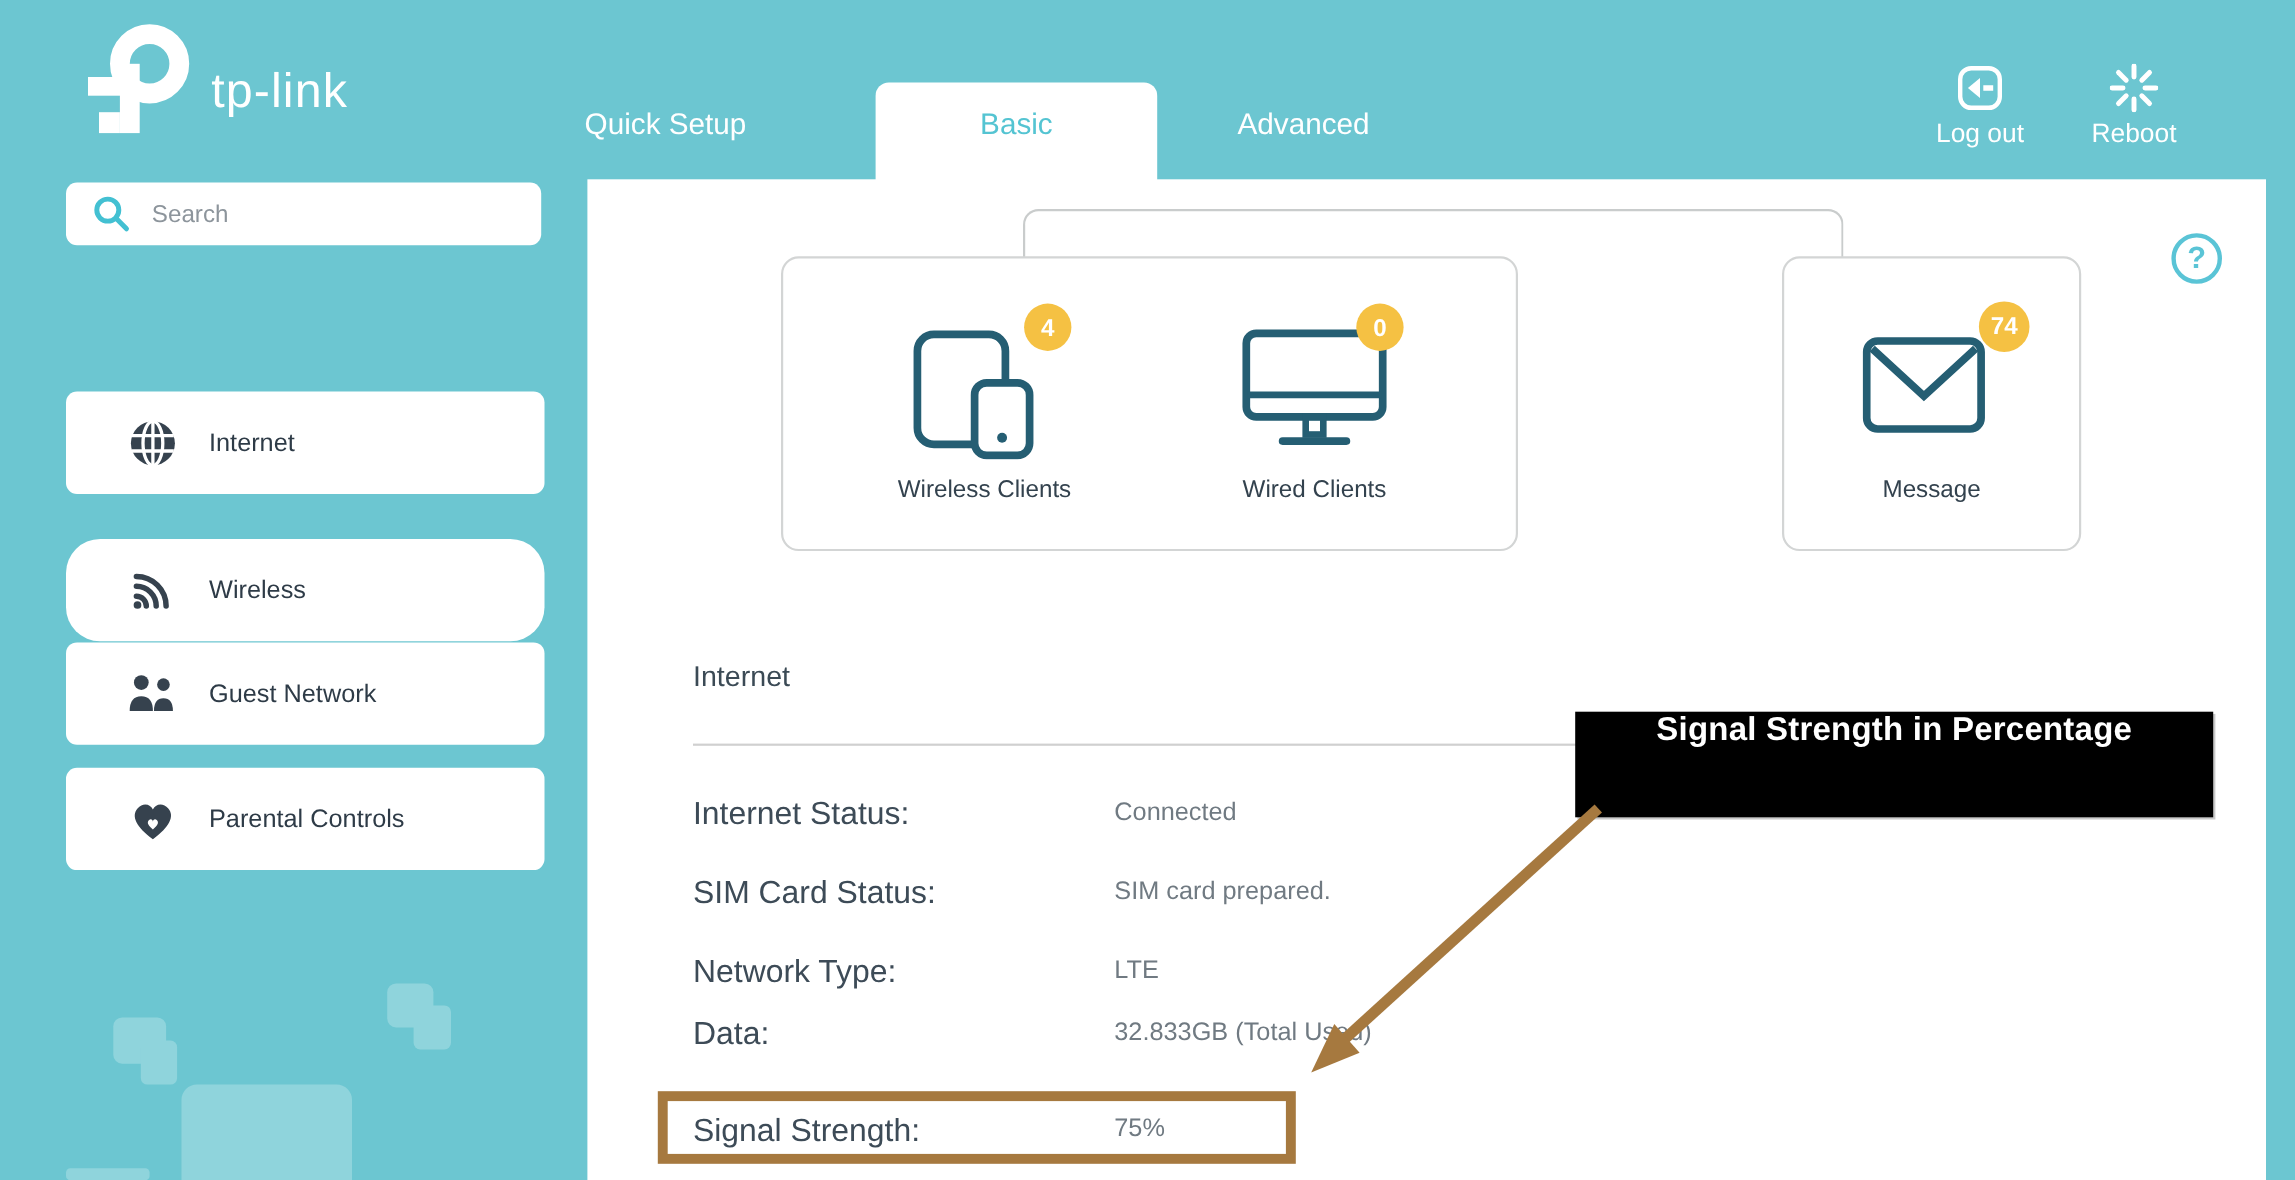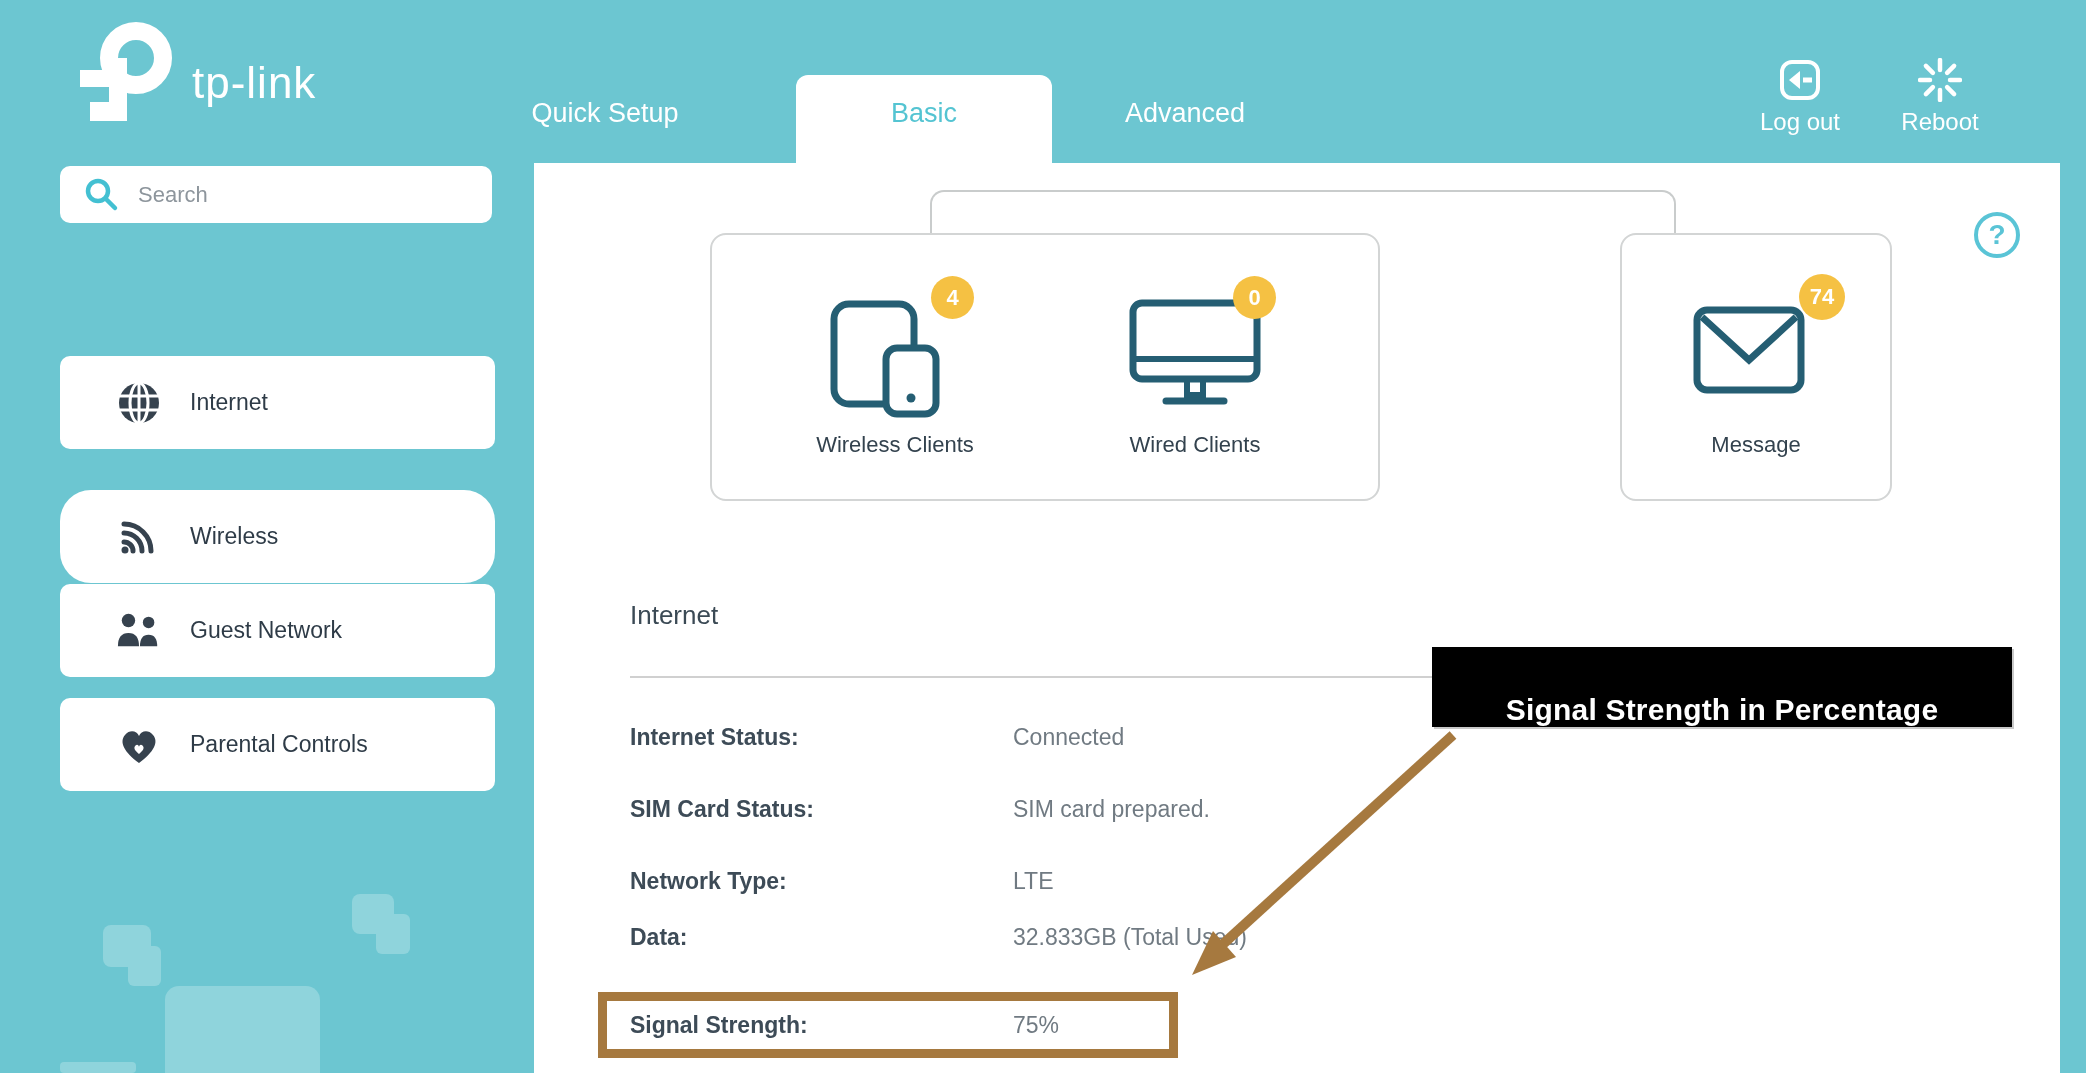--- a/index.html
+++ b/index.html
@@ -42,25 +42,25 @@
   .badge{position:absolute;width:43px;height:43px;border-radius:50%;background:#f5c143;color:#fff;
          font-size:22px;font-weight:bold;display:flex;align-items:center;justify-content:center;}
   .card-label{font-size:22px;color:#33424e;margin-top:14px;}
   
   .help{position:absolute;left:1974px;top:212px;width:46px;height:46px;border:4px solid #5ac4d6;border-radius:50%;
         box-sizing:border-box;color:#5ac4d6;font-size:28px;font-weight:bold;display:flex;align-items:center;justify-content:center;cursor:pointer;}
   
   .sec-title{position:absolute;left:630px;top:600px;font-size:26px;color:#3b4a55;}
   .sec-divider{position:absolute;left:630px;top:676px;width:1378px;height:2px;background:#d0d0d0;}
   .info-row{position:absolute;left:630px;width:900px;height:40px;}
-  .info-row .lab{position:absolute;left:0;font-size:23px;color:#3d4b57;font-weight:bold;}
+  .info-row .lab{position:absolute;left:0;font-size:29px;color:#3d4b57;}
   .info-row .val{position:absolute;left:383px;font-size:23px;color:#707a82;}
   .hl-box{position:absolute;left:598px;top:992px;width:562px;height:48px;border:9px solid #a6793f;}
-  .anno{position:absolute;left:1432px;top:647px;width:580px;height:80px;background:#000000;
-        box-shadow:2px 2px 0 #c9c9c9;display:flex;align-items:flex-end;justify-content:center;}
+  .anno{position:absolute;left:1432px;top:647px;width:580px;height:96px;background:#000000;
+        box-shadow:2px 2px 0 #c9c9c9;display:flex;align-items:flex-start;justify-content:center;}
   .anno span{color:#fff;font-size:30px;font-weight:bold;letter-spacing:0.2px;}
   .overlay{position:absolute;left:0;top:0;pointer-events:none;}
 </style>
 </head>
 <body>
 
 <div class="stage">
 
   <div class="main"></div>
 

